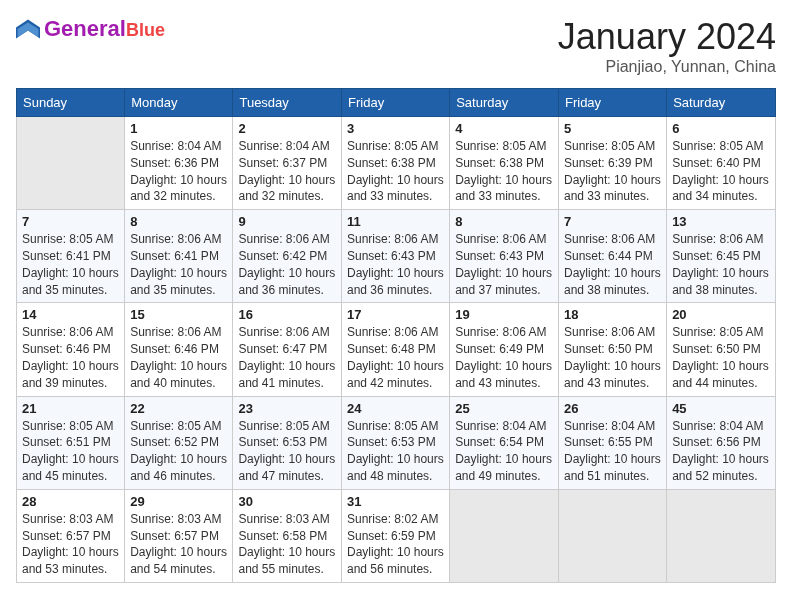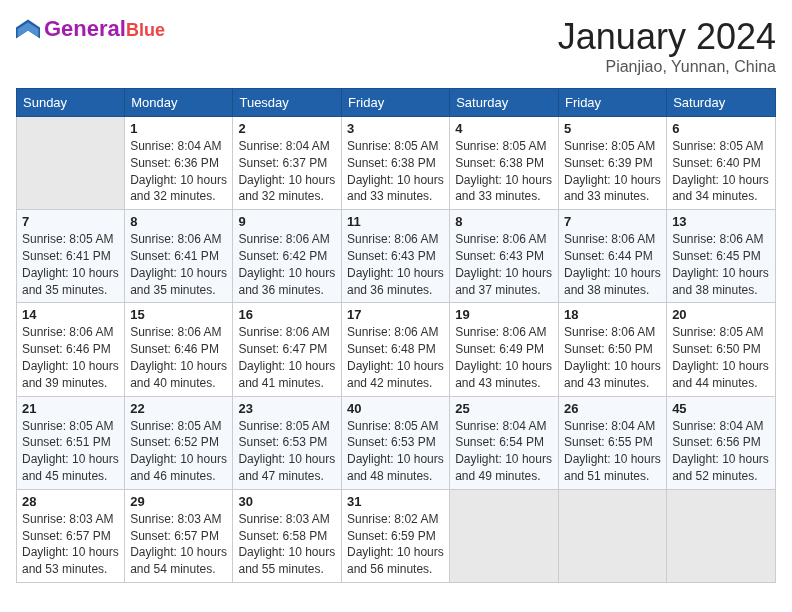--- a/index.html
+++ b/index.html
@@ -309,21 +309,21 @@
         </td>
         <td>
           <span class="day-num">23</span>
 <div class="day-info">
   Sunrise: 8:05 AM<br>
   Sunset: 6:53 PM<br>
   Daylight: 10 hours <br>and 47 minutes.
 </div>
         </td>
         <td>
-          <span class="day-num">40</span>
+          <span class="day-num">24</span>
 <div class="day-info">
   Sunrise: 8:05 AM<br>
   Sunset: 6:53 PM<br>
   Daylight: 10 hours <br>and 48 minutes.
 </div>
         </td>
         <td>
           <span class="day-num">25</span>
 <div class="day-info">
   Sunrise: 8:04 AM<br>

